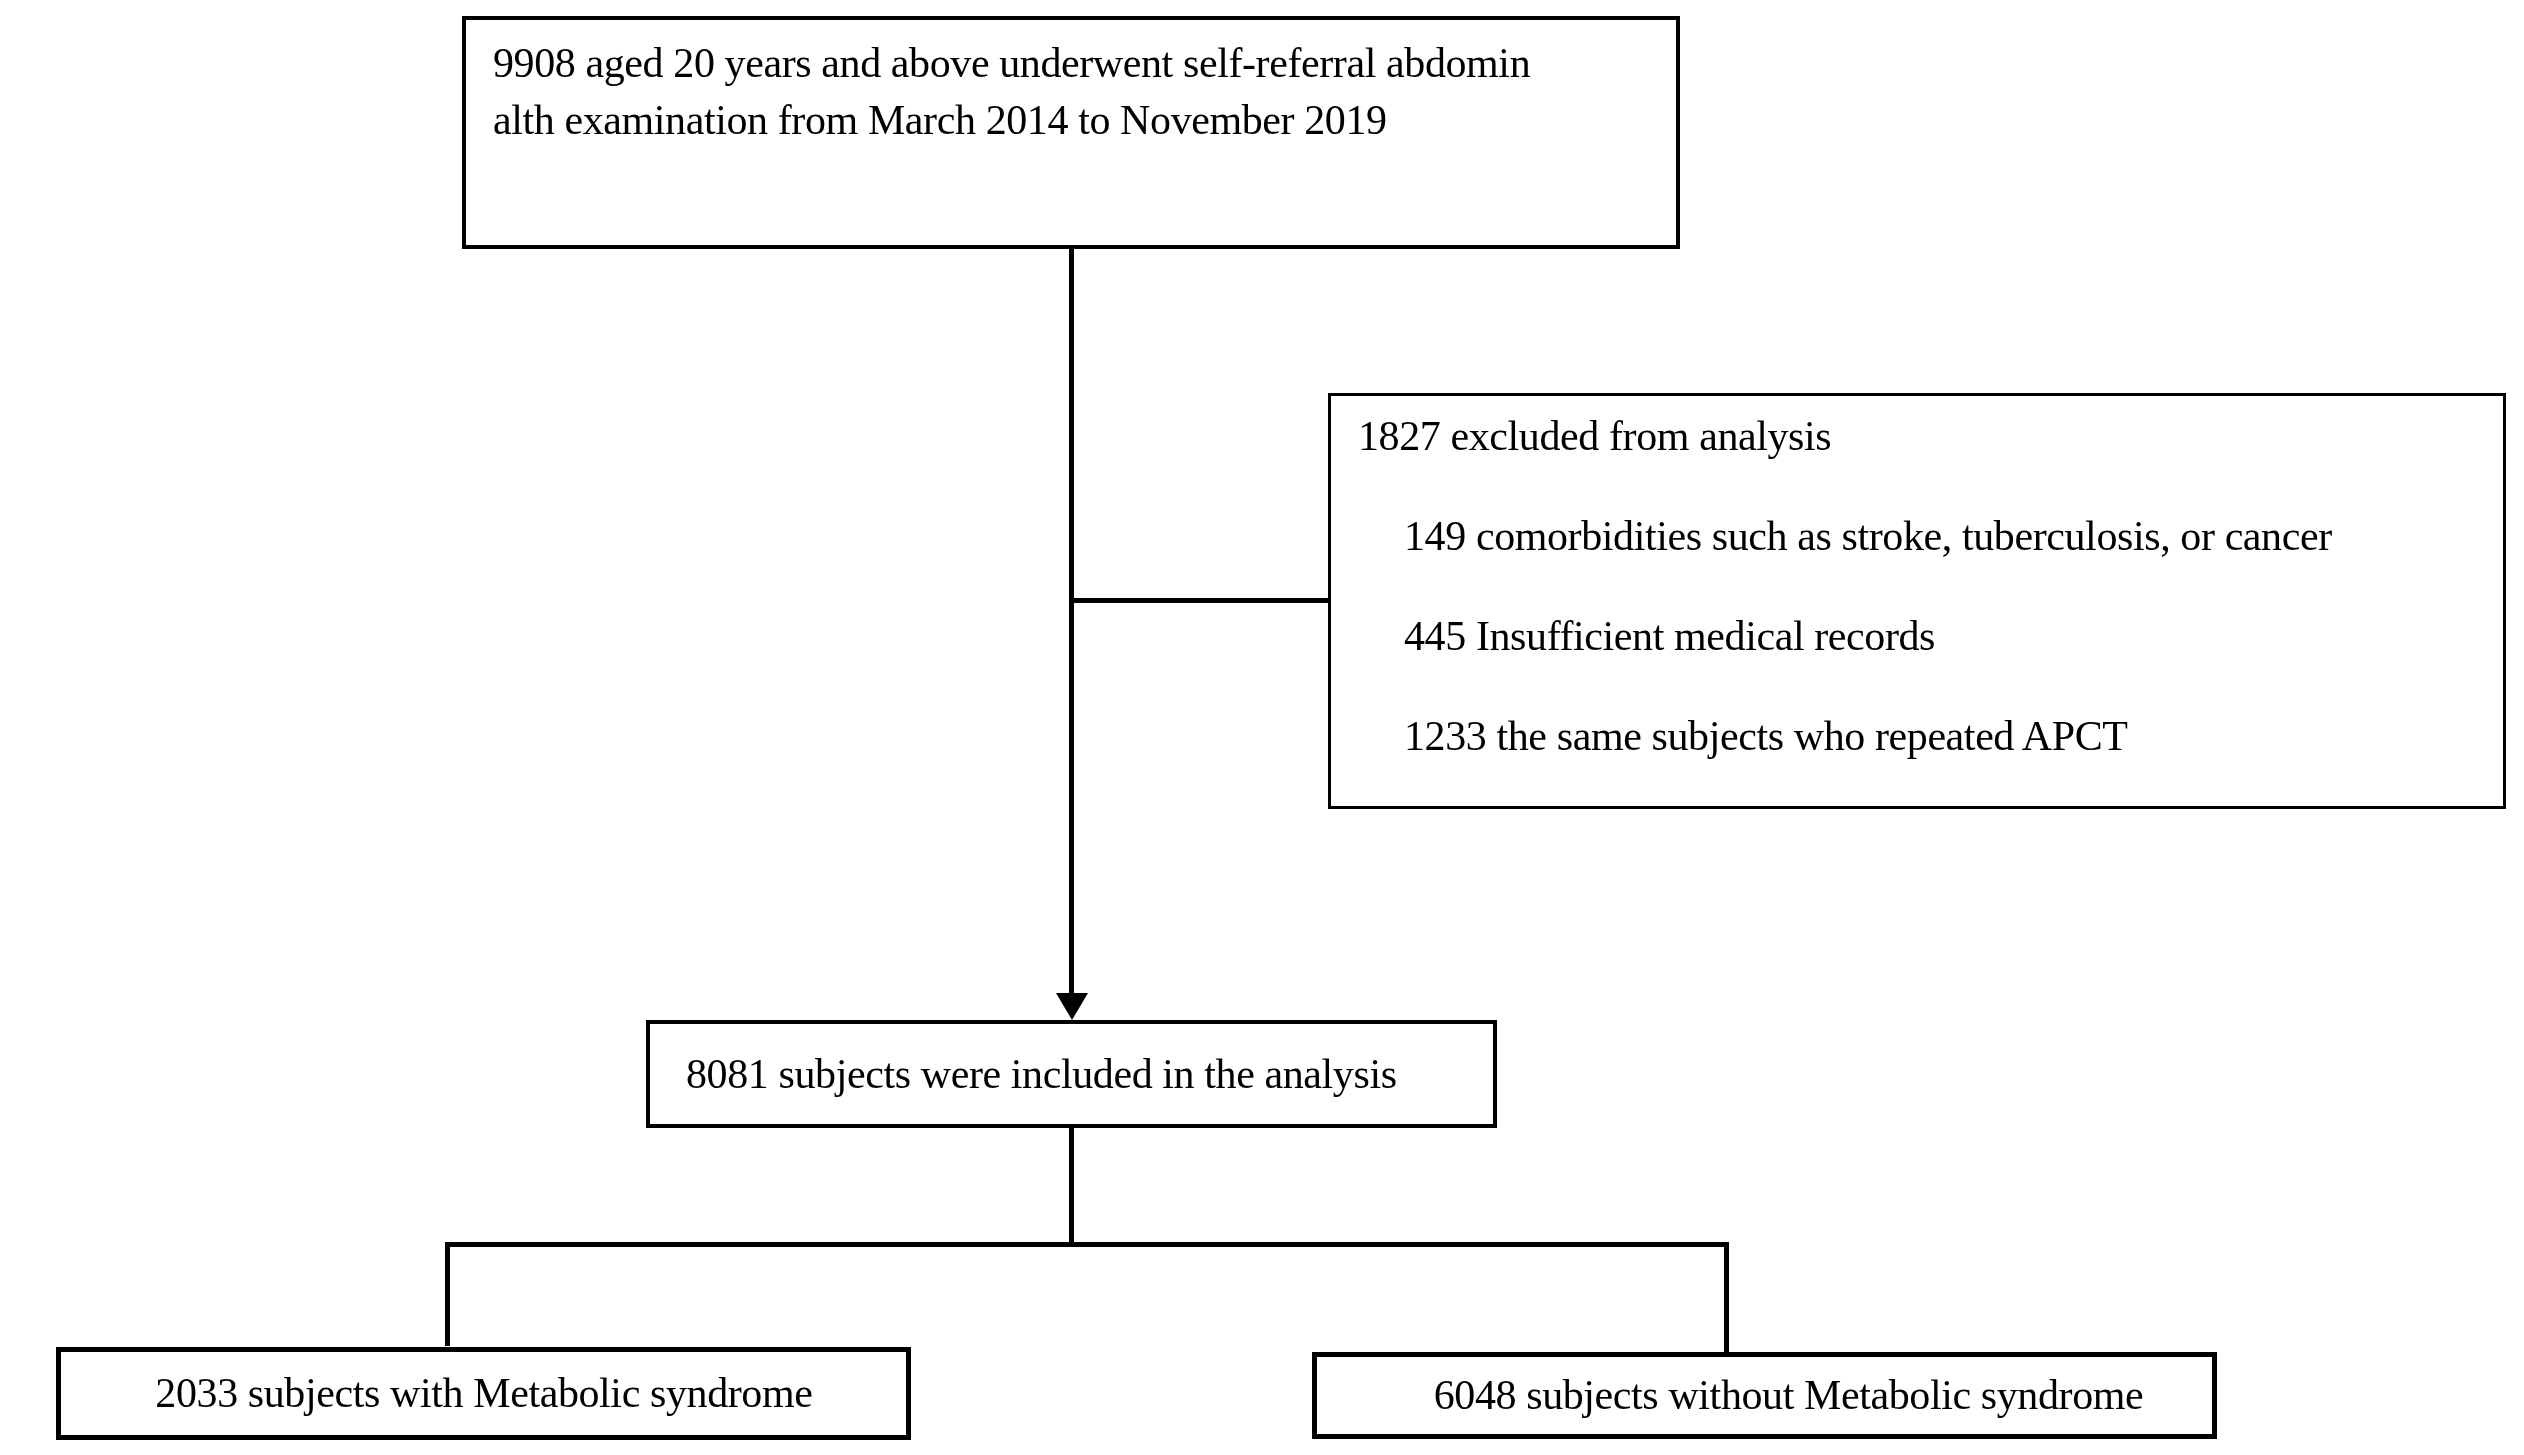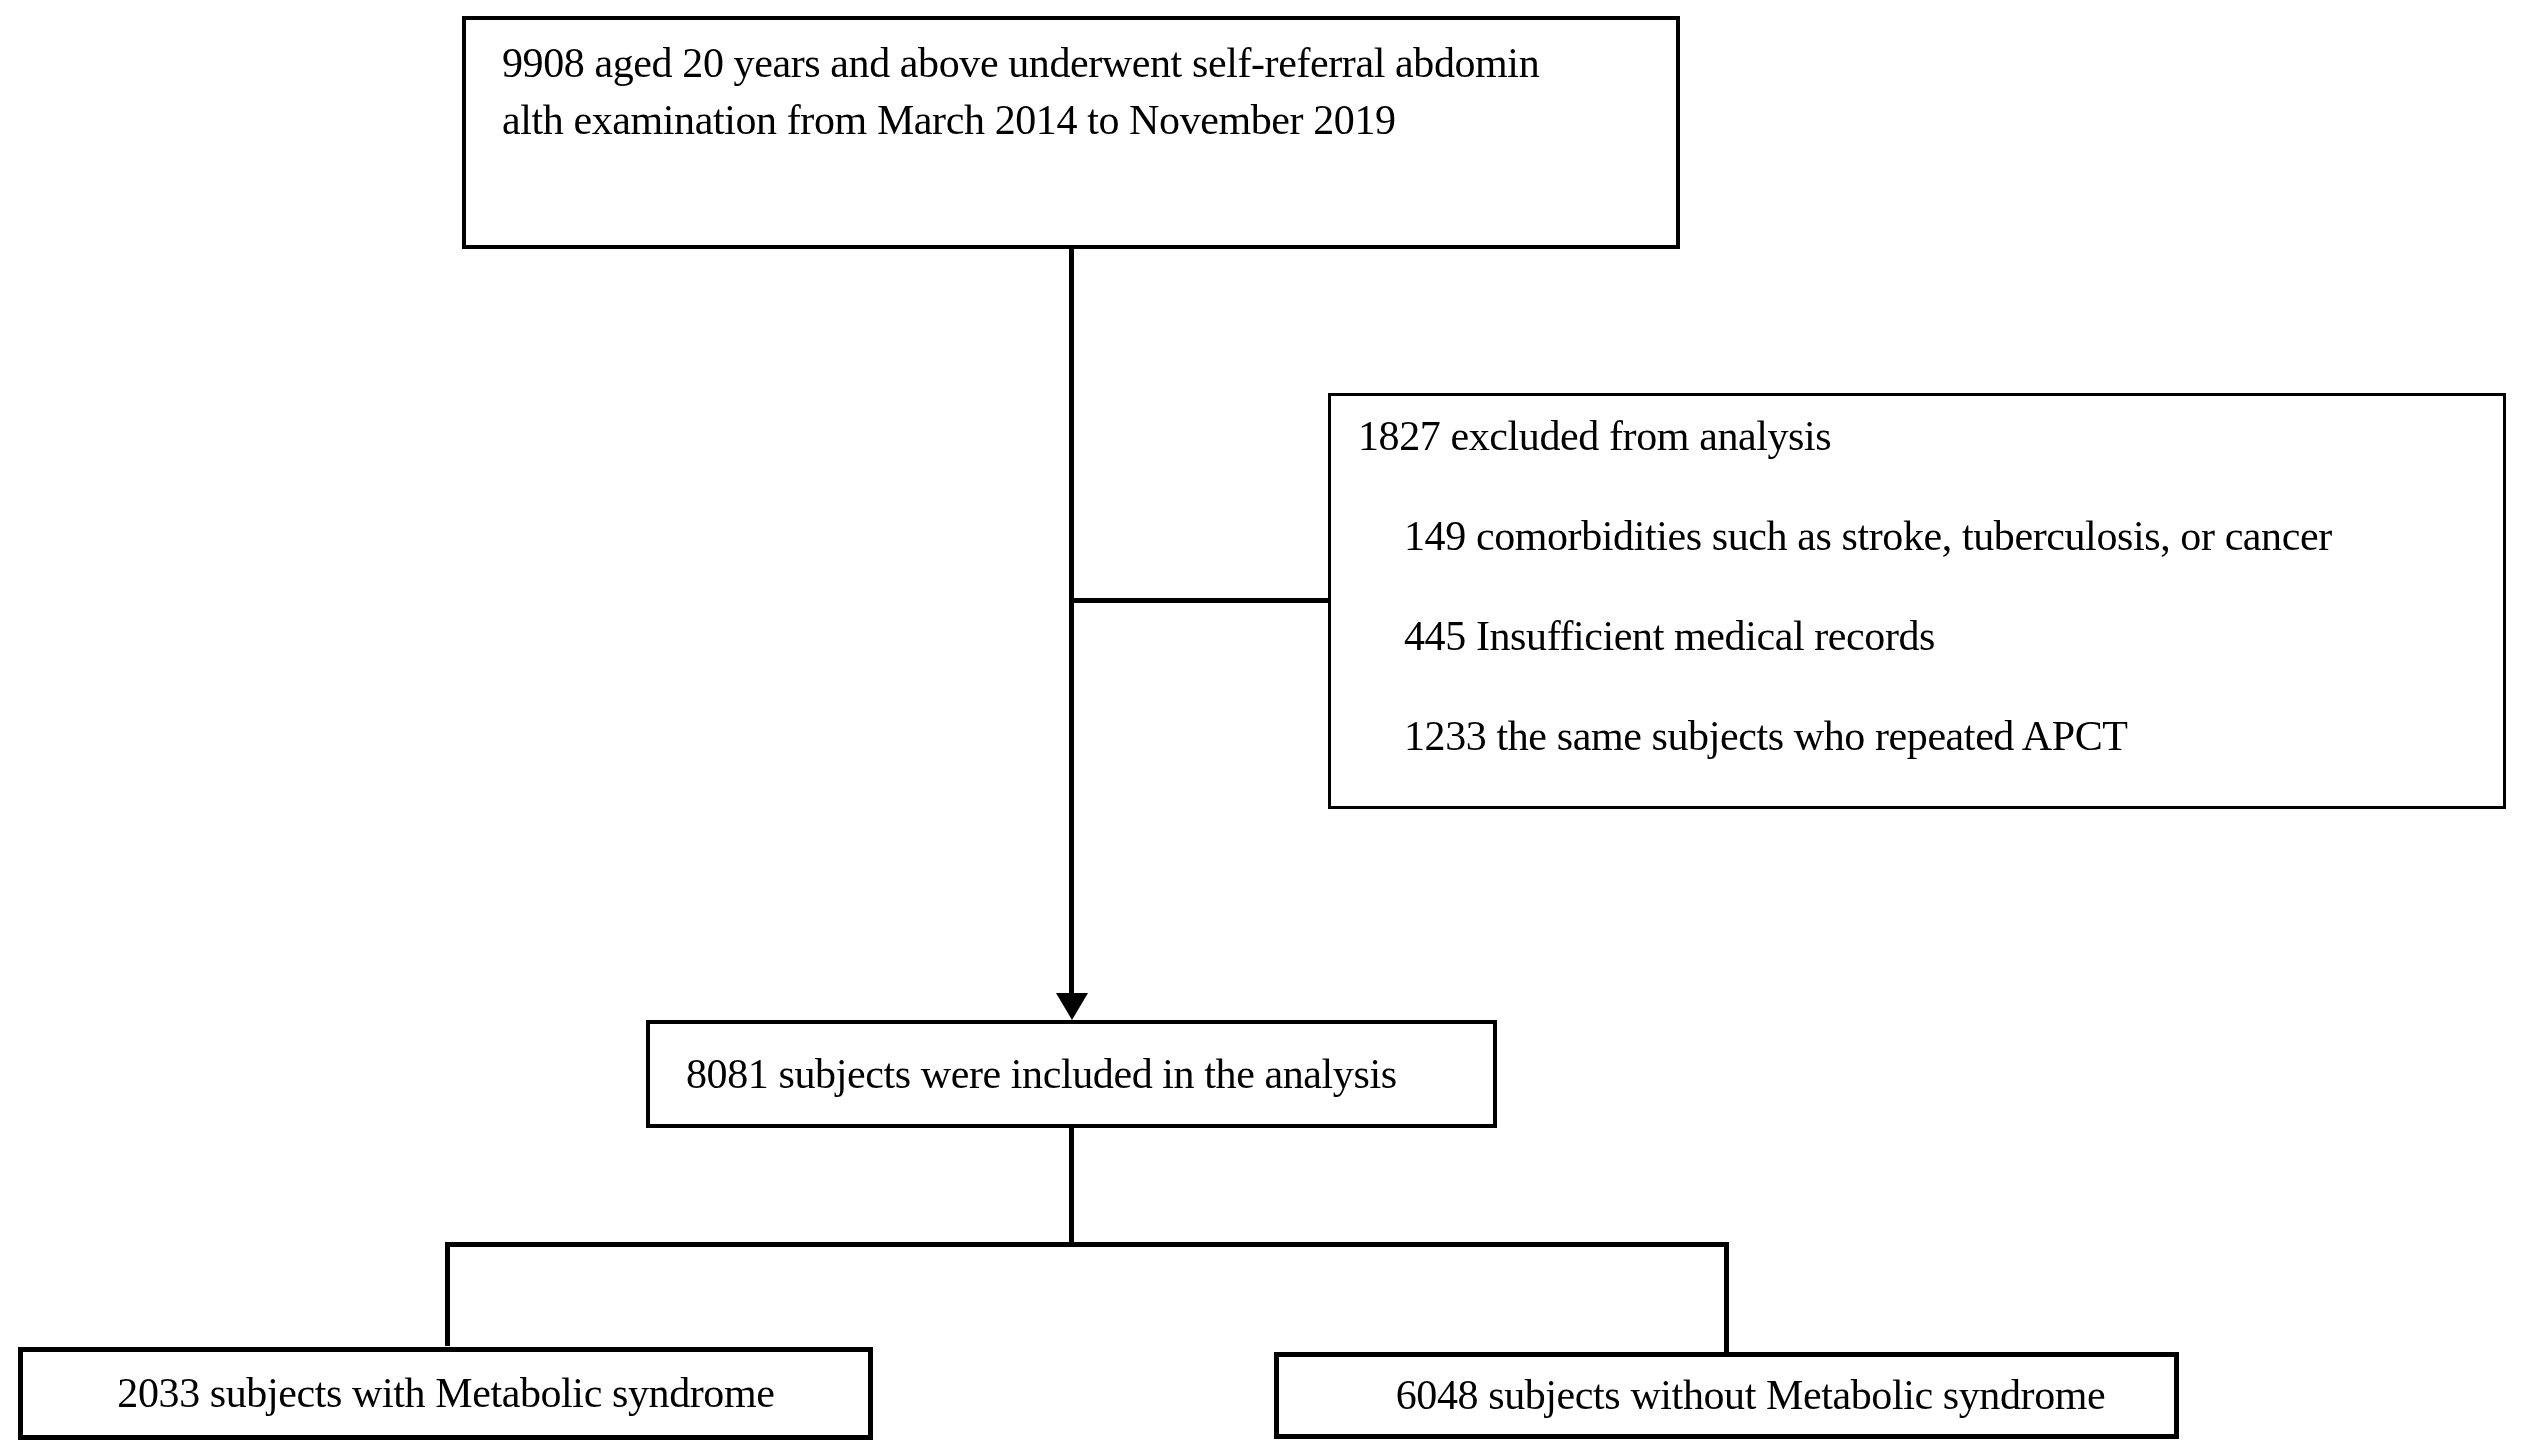--- a/index.html
+++ b/index.html
@@ -30,21 +30,21 @@
     letter-spacing: -0.4px;
     line-height: 57px;
     color: #000000;
   }
   .textline { white-space: nowrap; }
 
   
   .box-top {
     left: 462px; top: 15.7px;
     width: 1218px; height: 233px;
-    padding: 15px 36px;
+    padding: 15px 27px;
   }
 
   
   .box-excl {
     left: 1328px; top: 393px;
     width: 1178px; height: 416px;
     border-width: 3.4px;
     padding: 12.3px 20.4px 12.3px 27px;
   }
   .box-excl .excl-item {
@@ -61,20 +61,21 @@
     padding-left: 36px;
   }
 
   
   .box-bottom {
     border-width: 5.4px;
     display: flex;
     align-items: center;
     justify-content: center;
     text-align: center;
+    margin-left: 38px;
   }
   .box-ms {
     left: 18.4px; top: 1347px;
     width: 855px; height: 93px;
   }
   .box-noms {
     left: 1274px; top: 1352px;
     width: 905px; height: 87px; padding-left: 48px;
   }
 

